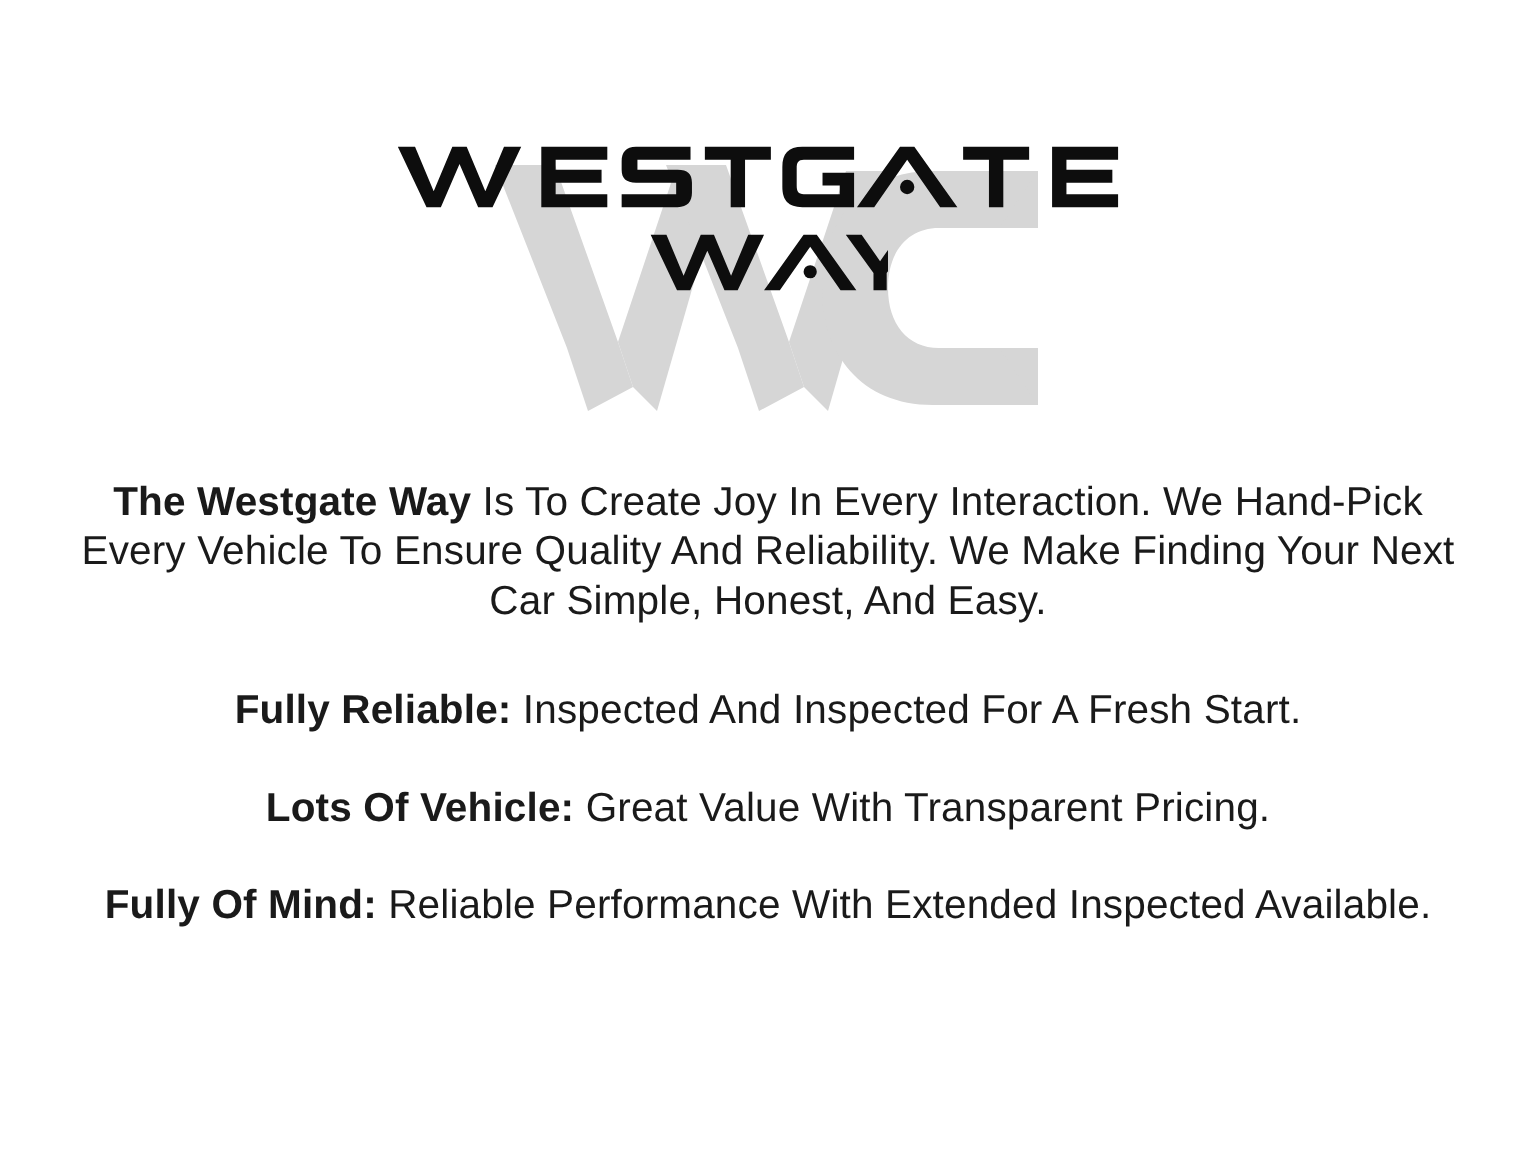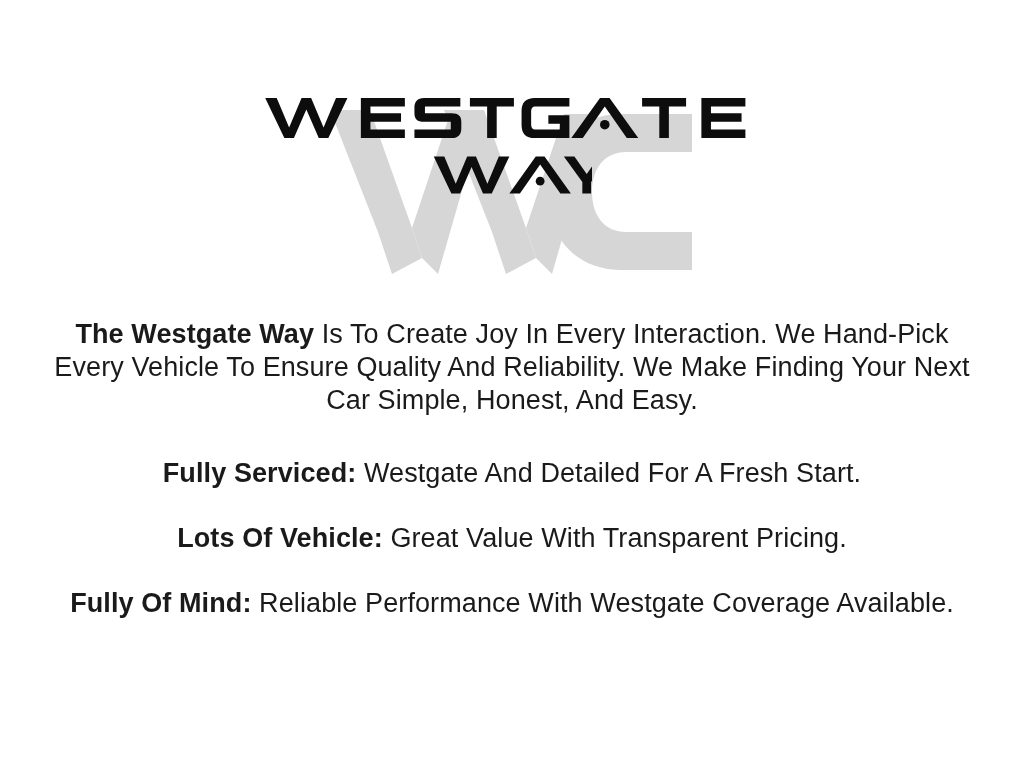--- a/index.html
+++ b/index.html
@@ -174,25 +174,25 @@
 
     </div>
   </div>
 
   <div class="copy">
 
     <p class="intro"><span class="lead">The Westgate Way</span><span> Is To Create Joy In Every Interaction. We Hand-Pick Every Vehicle To Ensure Quality And Reliability. We Make Finding Your Next Car Simple, Honest, And Easy.</span></p>
 
     <div class="gap-1"></div>
 
-    <p class="point"><span class="label">Fully Serviced:</span><span> Westgate And Detailed For A Fresh Start.</span></p>
+    <p class="point"><span class="label">Fully Reliable:</span><span> Inspected And Inspected For A Fresh Start.</span></p>
 
     <div class="gap-2"></div>
 
     <p class="point"><span class="label">Lots Of Vehicle:</span><span> Great Value With Transparent Pricing.</span></p>
 
     <div class="gap-3"></div>
 
-    <p class="point"><span class="label">Fully Of Mind:</span><span> Reliable Performance With Westgate Coverage Available.</span></p>
+    <p class="point"><span class="label">Fully Of Mind:</span><span> Reliable Performance With Extended Inspected Available.</span></p>
 
   </div>
 
 </div>
 
 </body></html>

